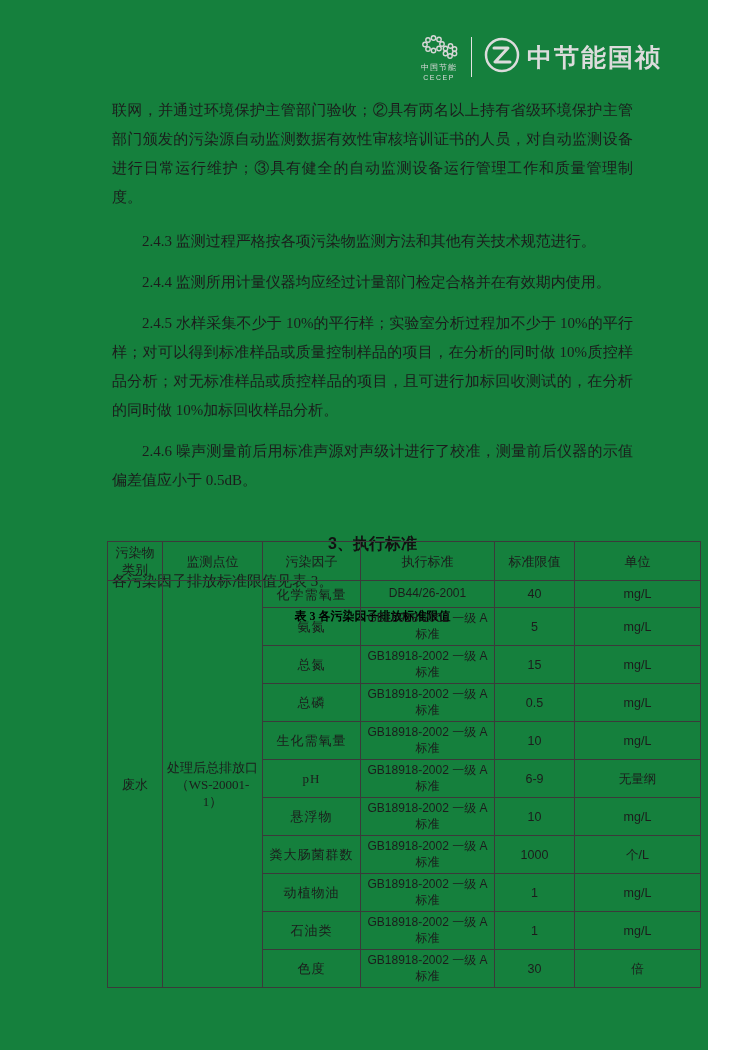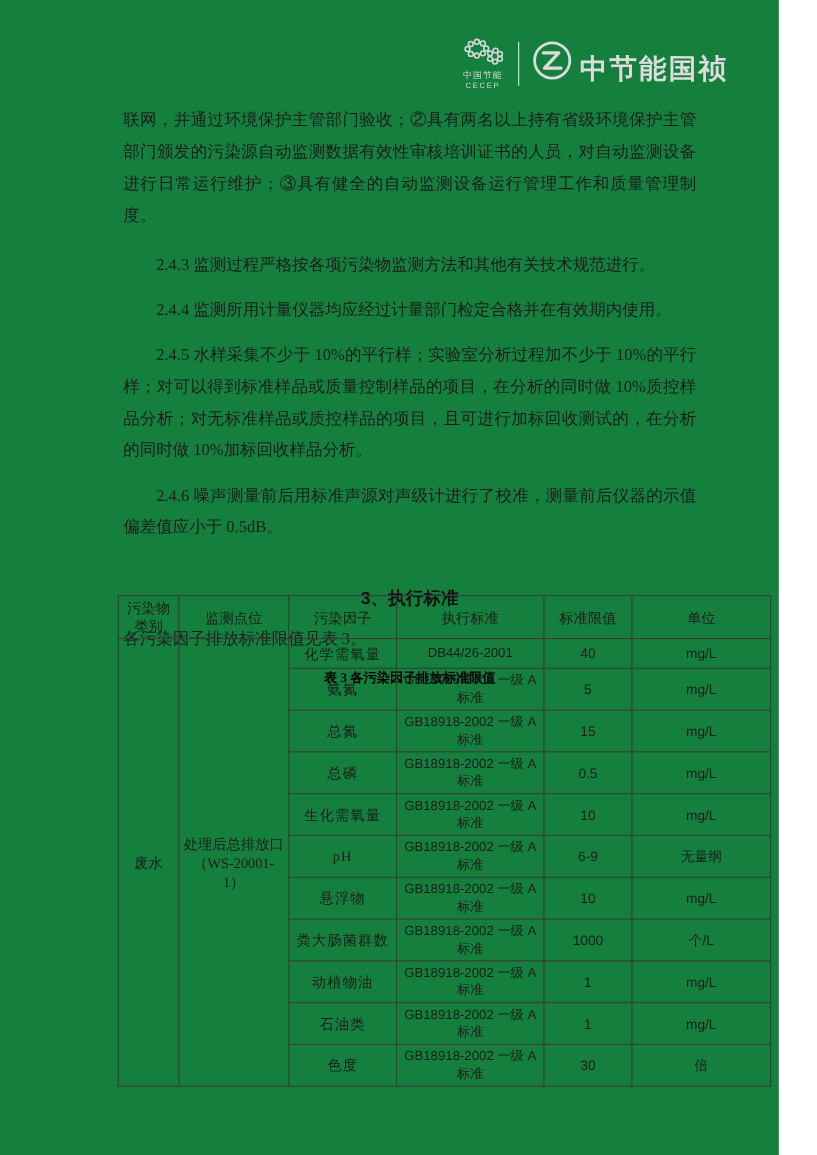--- a/index.html
+++ b/index.html
@@ -21,21 +21,21 @@
     display: flex;
     align-items: center;
     gap: 11px;
     color: #d9d9d9;
     user-select: none;
   }
   .cecep-block { display:flex; flex-direction:column; align-items:center; line-height:1; }
   .cecep-cn { font-size: 8px; letter-spacing: 1px; font-family: "Liberation Sans", sans-serif; margin-top: 2px; color:#dadada; }
   .cecep-en { font-size: 7px; letter-spacing: 1.5px; font-family: "Liberation Sans", sans-serif; margin-top: 2px; color:#dedede; }
   .logo-divider { width: 1px; height: 40px; background: #e3e3e3; }
-  .guozhen-block { display:flex; align-items:flex-end; gap: 6px; }
+  .guozhen-block { display:flex; align-items:center; gap: 6px; }
   .guozhen-text {
     font-size: 25px;
     font-weight: bold;
     letter-spacing: 2px;
     color: #dcdcdc;
     font-family: "Liberation Sans", "DejaVu Sans", sans-serif;
   }
 
   
   .content {

